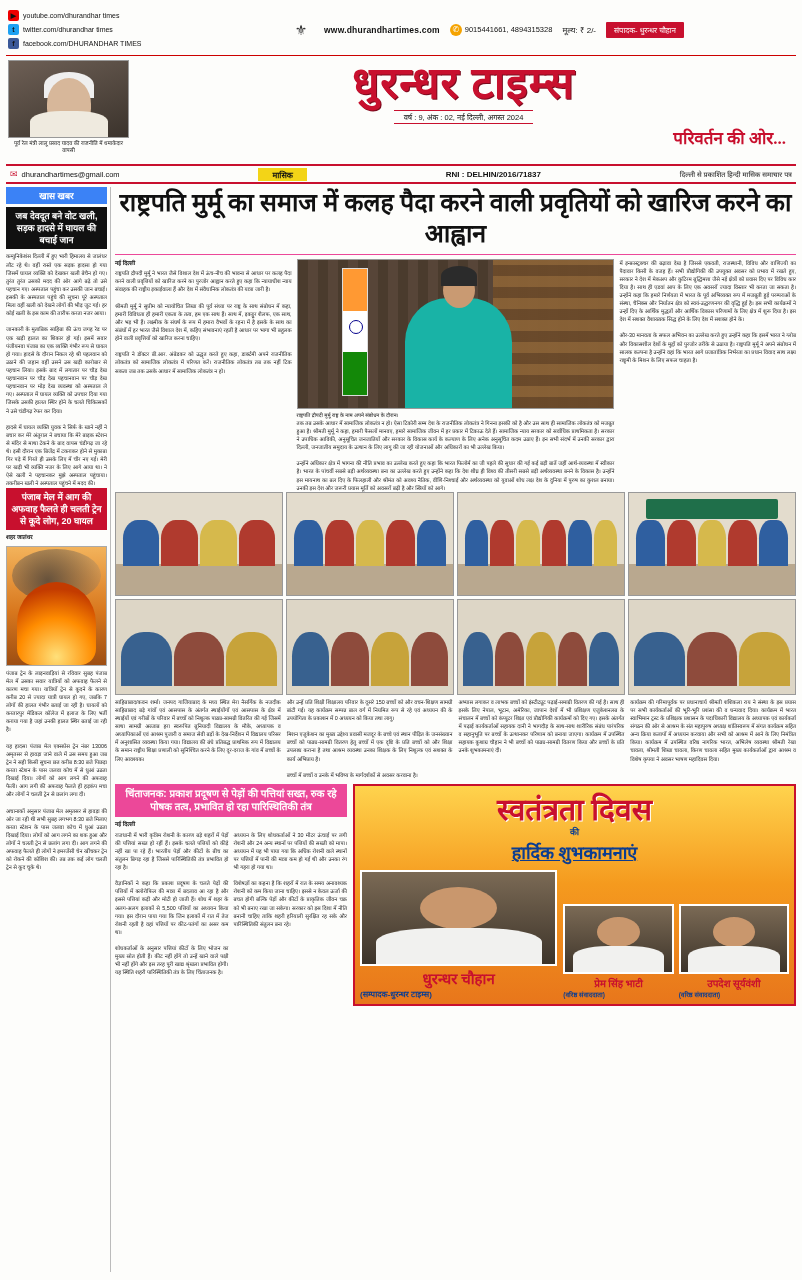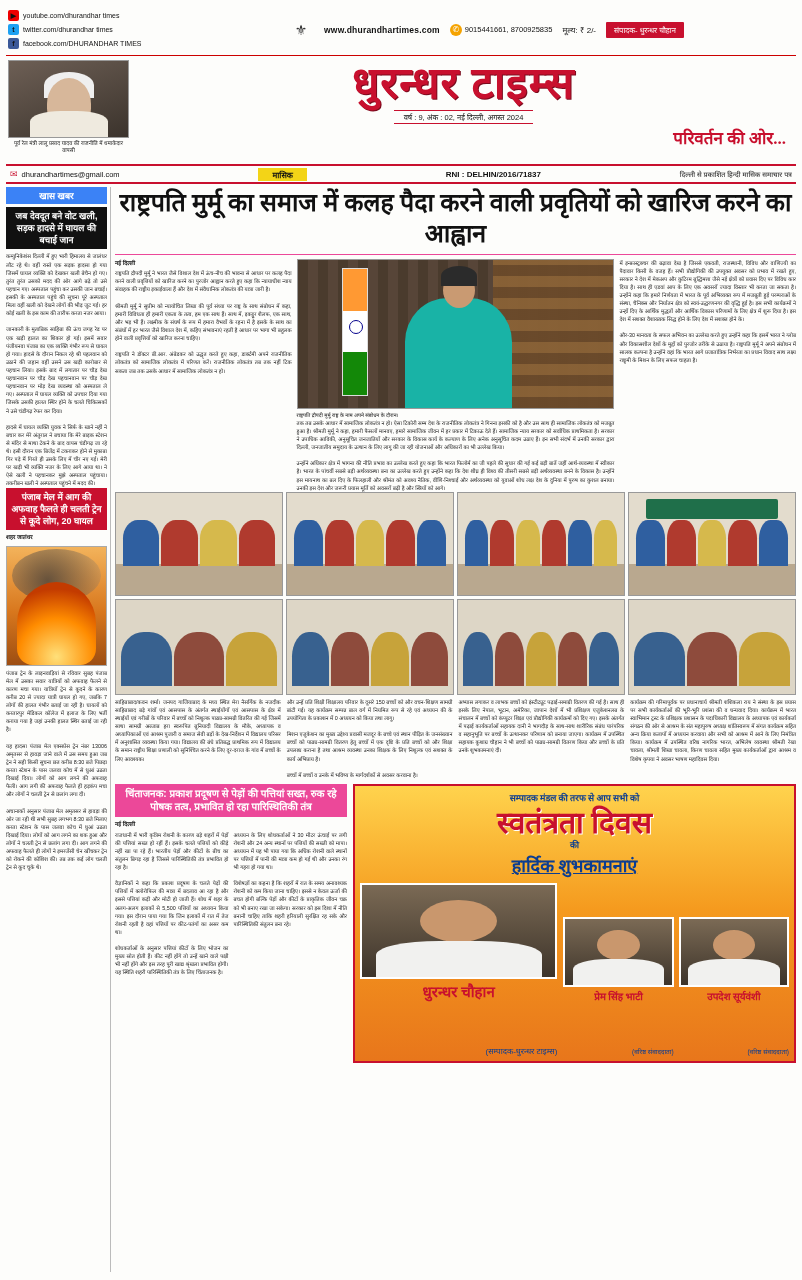--- a/index.html
+++ b/index.html
@@ -322,21 +322,21 @@
     background: linear-gradient(180deg,#7b6a55,#3d342a);
     position:relative; overflow:hidden;
   }
   .pbox.small { height:70px; }
   .pbox .h { position:absolute; left:50%; top:16%; width:40%; height:46%;
     margin-left:-20%; border-radius:50%; background:#c9976d; }
   .pbox .b { position:absolute; left:50%; bottom:0; width:86%; height:40%;
     margin-left:-43%; border-radius:38% 38% 0 0; background:#f1f1ef; }
   .ad-name { text-align:center; font-family:"Liberation Serif", serif;
     font-weight:bold; color:#c8102e; font-size:15px; margin-top:2px; }
-  .ad-role { text-align:right; font-size:8px; color:#0b3d91; font-weight:normal;margin-top:44px; }
+  .ad-role { text-align:left; font-size:8px; color:#0b3d91; font-weight:bold; }
   .ad-name.sm { font-size:10px; }
   .ad-role.sm { font-size:6.5px; }
 </style>
 </head>
 <body>
 
 <div class="page">
 
   <div class="topbar">
     <div class="topbar-left">
@@ -351,21 +351,21 @@
       <div class="social-row">
         <span class="sq fb">f</span>
         <span>facebook.com/DHURANDHAR TIMES</span>
       </div>
     </div>
     <div class="topbar-mid">
       <span class="emblem">⚜</span>
       <span class="site-url">www.dhurandhartimes.com</span>
       <span class="phone-pill">
         <span class="phone-ic">✆</span>
-        <span>9015441661, 8700925835</span>
+        <span>9015441661, 4894315328</span>
       </span>
       <span class="price">मूल्य: ₹  2/-</span>
       <span class="editor-pill">संपादक- धुरन्धर चौहान</span>
     </div>
   </div>
 
   <div class="masthead">
     <div class="mast-photo">
       <div class="photo-box">
         <div class="hair"></div>
@@ -558,21 +558,20 @@
             </div>
             <div style="flex:1">
               <div class="body-text" style="white-space:pre-line">अध्ययन के लिए शोधकर्ताओं ने 30 मीटर ऊंचाई पर लगी रोशनी और 24 अन्य स्थानों पर पत्तियों की सख्ती को मापा। अध्ययन में यह भी पाया गया कि अधिक रोशनी वाले स्थानों पर पत्तियों में पानी की मात्रा कम हो गई थी और उनका रंग भी गहरा हो गया था।
 
 विशेषज्ञों का कहना है कि शहरों में रात के समय अनावश्यक रोशनी को कम किया जाना चाहिए। इससे न केवल ऊर्जा की बचत होगी बल्कि पेड़ों और कीटों के प्राकृतिक जीवन चक्र को भी बनाए रखा जा सकेगा। सरकार को इस दिशा में नीति बनानी चाहिए ताकि शहरी हरियाली सुरक्षित रह सके और पारिस्थितिकी संतुलन बना रहे।</div>
             </div>
           </div>
         </div>
 
         <div class="ad">
-          <div class="ad-top">सम्पादक मंडल की तरफ से आप सभी को</div>
           <div class="ad-main">स्वतंत्रता दिवस</div>
           <div style="text-align:center;font-size:9px;color:#0b3d91;font-weight:bold">की</div>
           <div class="ad-sub">हार्दिक शुभकामनाएं</div>
           <div class="ad-photos">
             <div class="ad-p-main">
               <div class="pbox">
                   <div class="h"></div>
                   <div class="b"></div>
                 </div>
               <div class="ad-name">धुरन्धर चौहान</div>

